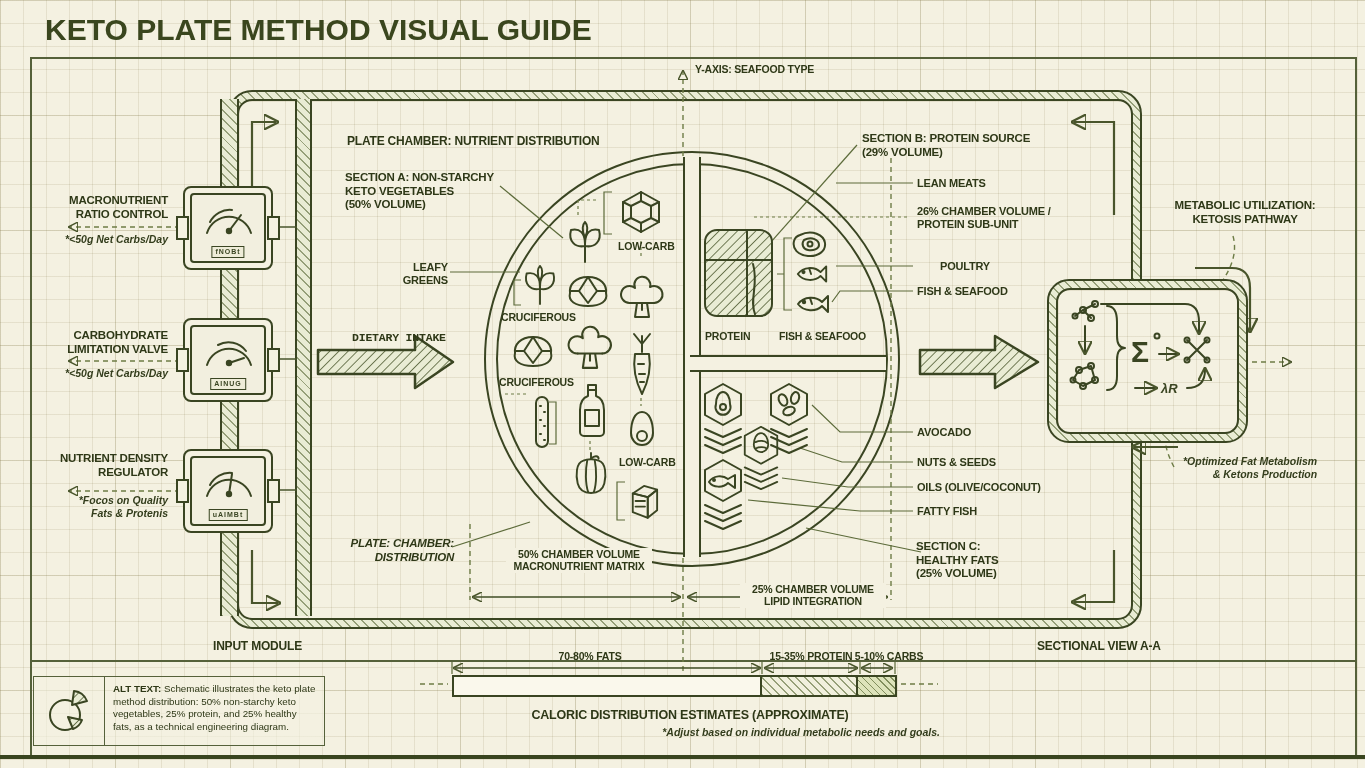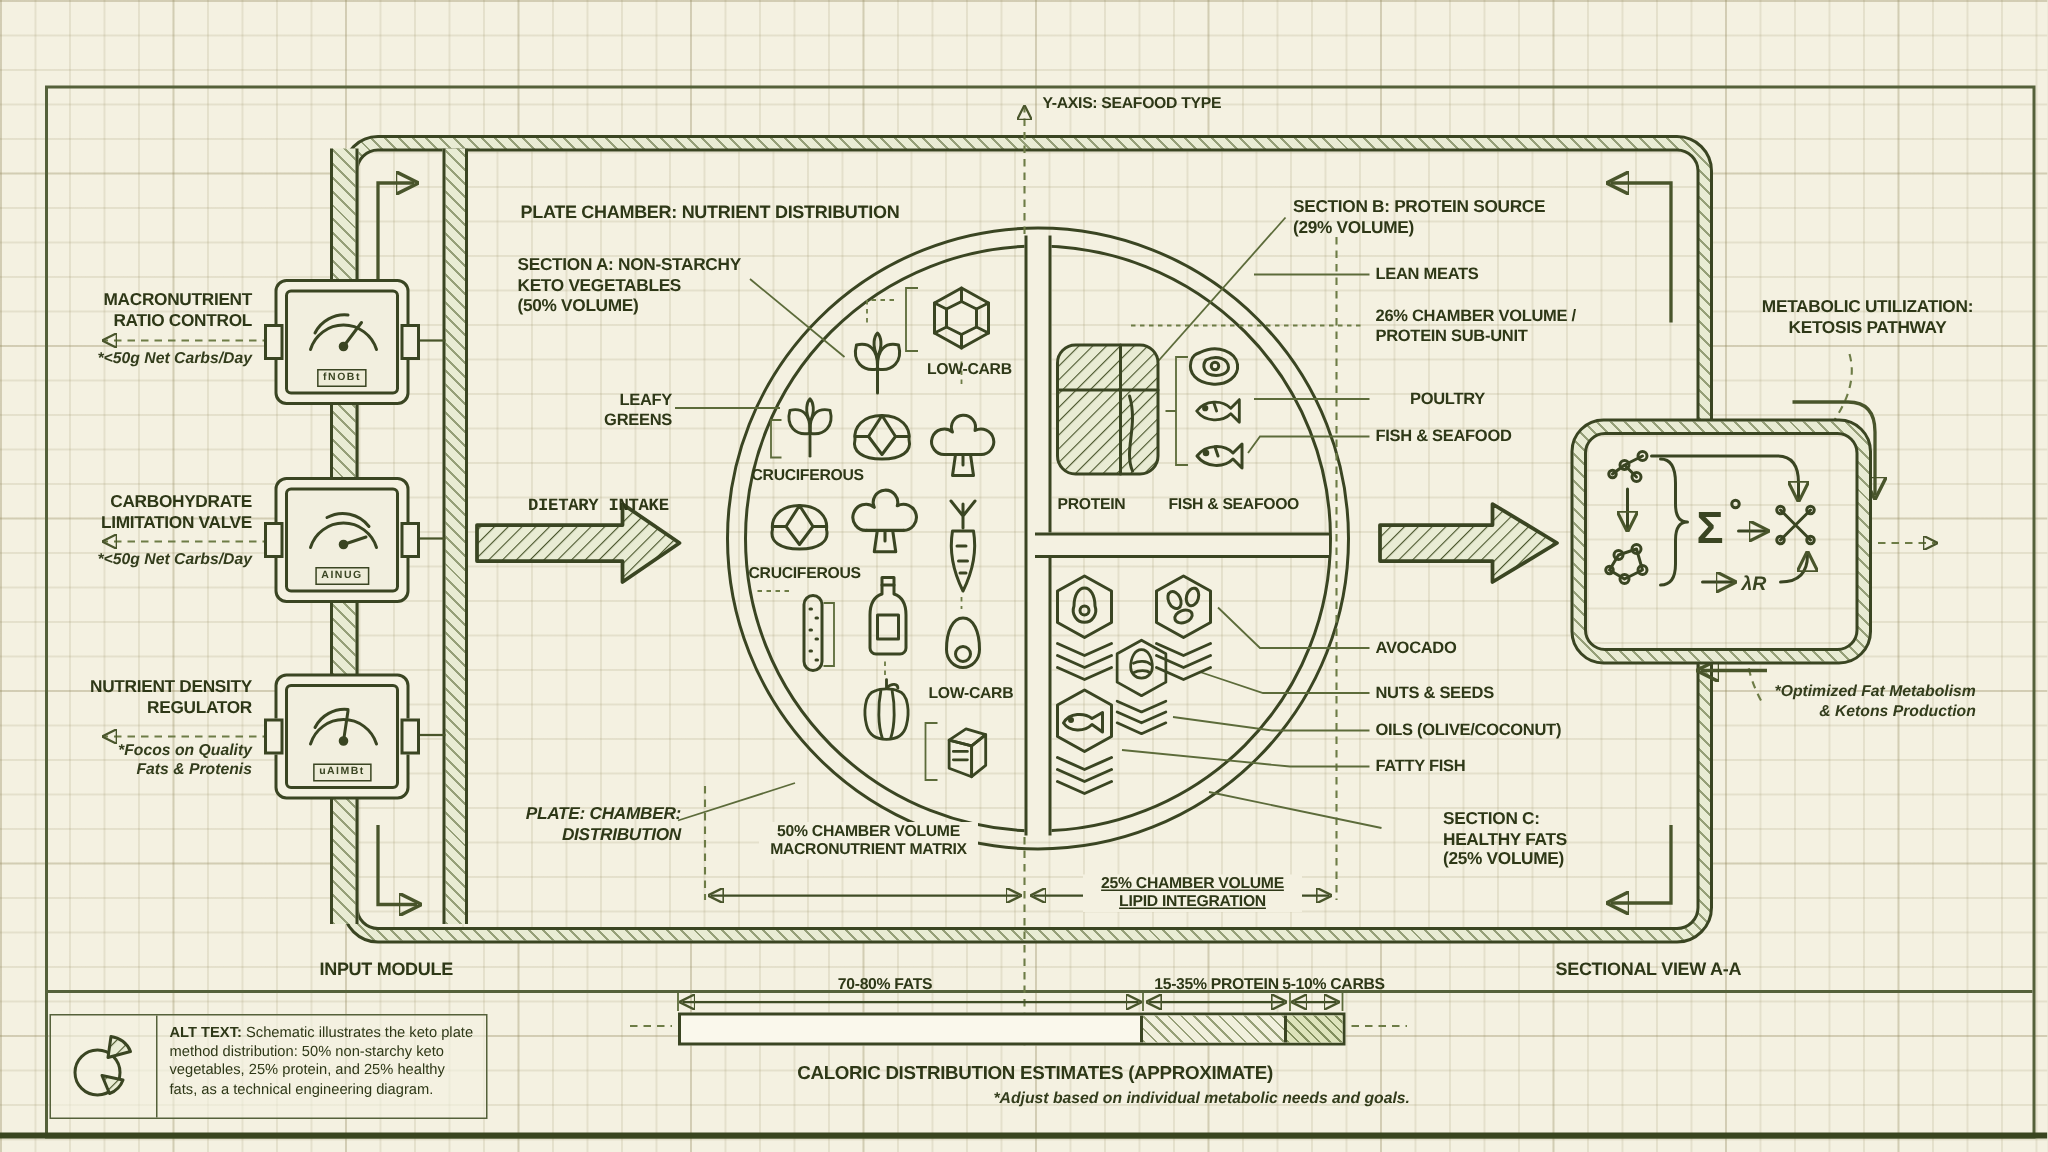--- a/index.html
+++ b/index.html
@@ -79,20 +79,21 @@
   .ov .flow{stroke-width:2.2;stroke:#49552b;}
   .ov .thin{stroke-width:1.2;stroke:#5c6b3a;}
   .ov .dim{stroke-width:1.5;stroke:#3f4c25;}
   .ov .blockarrow{fill:url(#hatchP);stroke:#3a4522;stroke-width:2.5;stroke-linejoin:round;}
 </style>
 </head>
 <body>
 
 <div id="app">
 
+  <div class="title">KETO PLATE METHOD VISUAL GUIDE</div>
   <div class="frame"></div>
   <div class="hdiv"></div>
   <div class="bottombar"></div>
 
   <div class="chamber hatchbg">
     <div class="chamber-inner"></div>
   </div>
   <div class="partition hatchbg"></div>
   <div class="pipe hatchbg"></div>
 
@@ -252,27 +253,27 @@
   <div class="lbl" style="left:917px;top:177px;">LEAN MEATS</div>
   <div class="lbl" style="left:917px;top:205px;">26% CHAMBER VOLUME /
 PROTEIN SUB-UNIT</div>
   <div class="lbl" style="left:917px;top:260px;margin-left:23px;">POULTRY</div>
   <div class="lbl" style="left:917px;top:285px;">FISH &amp; SEAFOOD</div>
 
   <div class="lbl" style="left:917px;top:426px;">AVOCADO</div>
   <div class="lbl" style="left:917px;top:456px;">NUTS &amp; SEEDS</div>
   <div class="lbl" style="left:917px;top:481px;">OILS (OLIVE/COCONUT)</div>
   <div class="lbl" style="left:917px;top:505px;">FATTY FISH</div>
-  <div class="lbl" style="left:962px;top:540px;font-size:11.5px;">SECTION C:
+  <div class="lbl" style="left:916px;top:540px;font-size:11.5px;">SECTION C:
 HEALTHY FATS
 (25% VOLUME)</div>
 
   <div class="lbl ctr dimlbl" style="left:506px;top:548px;width:140px;">50% CHAMBER VOLUME
 MACRONUTRIENT MATRIX</div>
-  <div class="lbl ctr dimlbl" style="left:722px;top:583px;width:140px;text-decoration:underline;">25% CHAMBER VOLUME
+  <div class="lbl ctr dimlbl" style="left:740px;top:583px;width:140px;">25% CHAMBER VOLUME
 LIPID INTEGRATION</div>
 
   <div class="lbl" style="left:213px;top:639px;font-size:12px;">INPUT MODULE</div>
   <div class="lbl" style="left:1037px;top:639px;font-size:12px;">SECTIONAL VIEW A-A</div>
 
   <div class="lbl ctr" style="left:1155px;top:199px;width:180px;font-size:11.5px;">METABOLIC UTILIZATION:
 KETOSIS PATHWAY</div>
   <div class="metamod hatchbg">
     <div class="metamod-inner"></div>
   </div>

